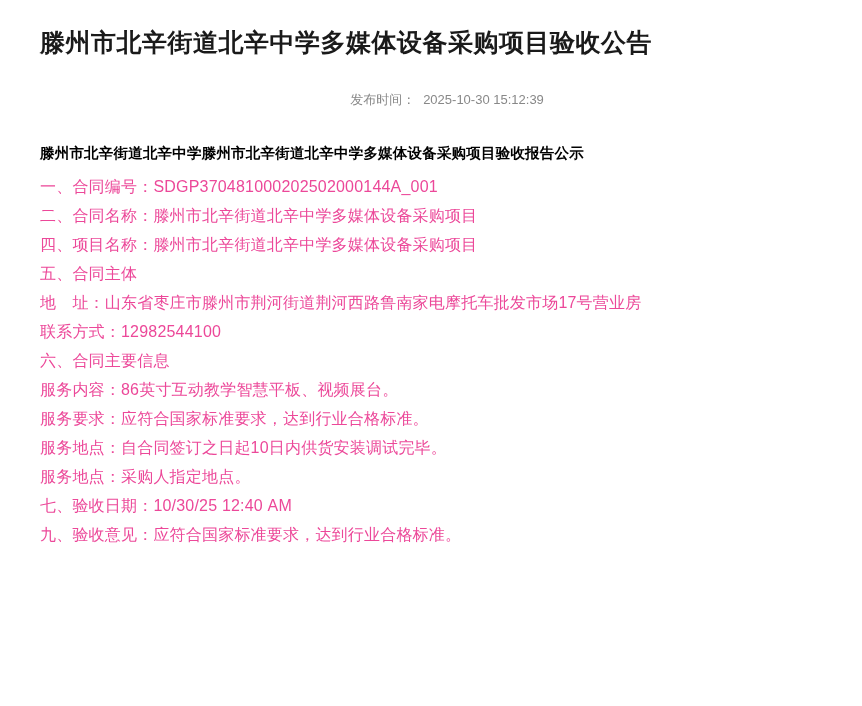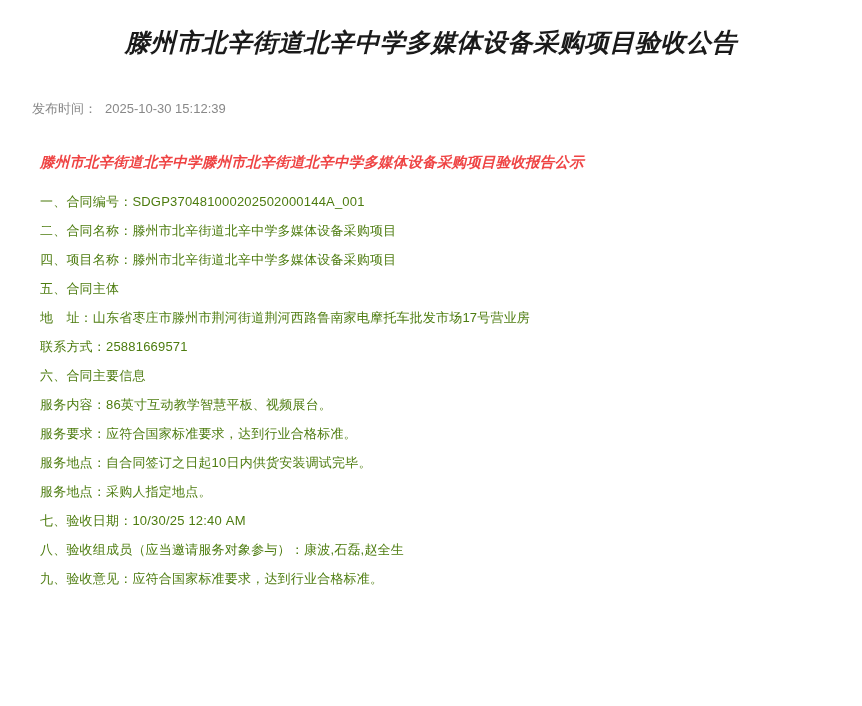--- a/index.html
+++ b/index.html
@@ -17,56 +17,55 @@
   .page {
     width: 862px;
     height: 706px;
     position: relative;
     background: #ffffff;
   }
   .title {
     font-size: 25px;
     font-weight: bold;
     color: #1a1a1a;
-    text-align: center;
+    text-align: left;
     padding: 24px 40px 0 40px;
     line-height: 36px;
     letter-spacing: 0.5px;
-    font-style: italic;
   }
   .meta {
-    margin-top: 39px;
+    margin-top: 30px;
     padding-left: 32px;
     font-size: 13px;
     color: #888888;
     line-height: 20px;
+    text-align: center;
   }
   .meta .meta-label {
     color: #888888;
   }
   .meta .meta-value {
     color: #888888;
     margin-left: 8px;
   }
   .body-block {
     margin-top: 30px;
     padding: 0 46px 0 40px;
   }
   .doc-heading {
     font-size: 14.5px;
     font-weight: bold;
-    color: #ef4444;
+    color: #000000;
     line-height: 26px;
-    margin-bottom: 12px;
+    margin-bottom: 6px;
     letter-spacing: 0.2px;
-    font-style: italic;
   }
   .doc-line {
-    font-size: 13px;
-    color: #4d7c0f;
+    font-size: 16px;
+    color: #ec4899;
     line-height: 29px;
     letter-spacing: 0.2px;
     white-space: pre;
   }
 </style>
 </head>
 <body>
 
 <div class="page">
 
@@ -77,25 +76,24 @@
   </div>
 
   <div class="body-block">
     <div class="doc-heading">滕州市北辛街道北辛中学滕州市北辛街道北辛中学多媒体设备采购项目验收报告公示</div>
 
     <div class="doc-line">一、合同编号：SDGP370481000202502000144A_001</div>
     <div class="doc-line">二、合同名称：滕州市北辛街道北辛中学多媒体设备采购项目</div>
     <div class="doc-line">四、项目名称：滕州市北辛街道北辛中学多媒体设备采购项目</div>
     <div class="doc-line">五、合同主体</div>
     <div class="doc-line">地　址：山东省枣庄市滕州市荆河街道荆河西路鲁南家电摩托车批发市场17号营业房</div>
-    <div class="doc-line">联系方式：25881669571</div>
+    <div class="doc-line">联系方式：12982544100</div>
     <div class="doc-line">六、合同主要信息</div>
     <div class="doc-line">服务内容：86英寸互动教学智慧平板、视频展台。</div>
     <div class="doc-line">服务要求：应符合国家标准要求，达到行业合格标准。</div>
     <div class="doc-line">服务地点：自合同签订之日起10日内供货安装调试完毕。</div>
     <div class="doc-line">服务地点：采购人指定地点。</div>
     <div class="doc-line">七、验收日期：10/30/25 12:40 AM</div>
-    <div class="doc-line">八、验收组成员（应当邀请服务对象参与）：康波,石磊,赵全生</div>
     <div class="doc-line">九、验收意见：应符合国家标准要求，达到行业合格标准。</div>
 
   </div>
 
 </div>
 
 </body></html>

